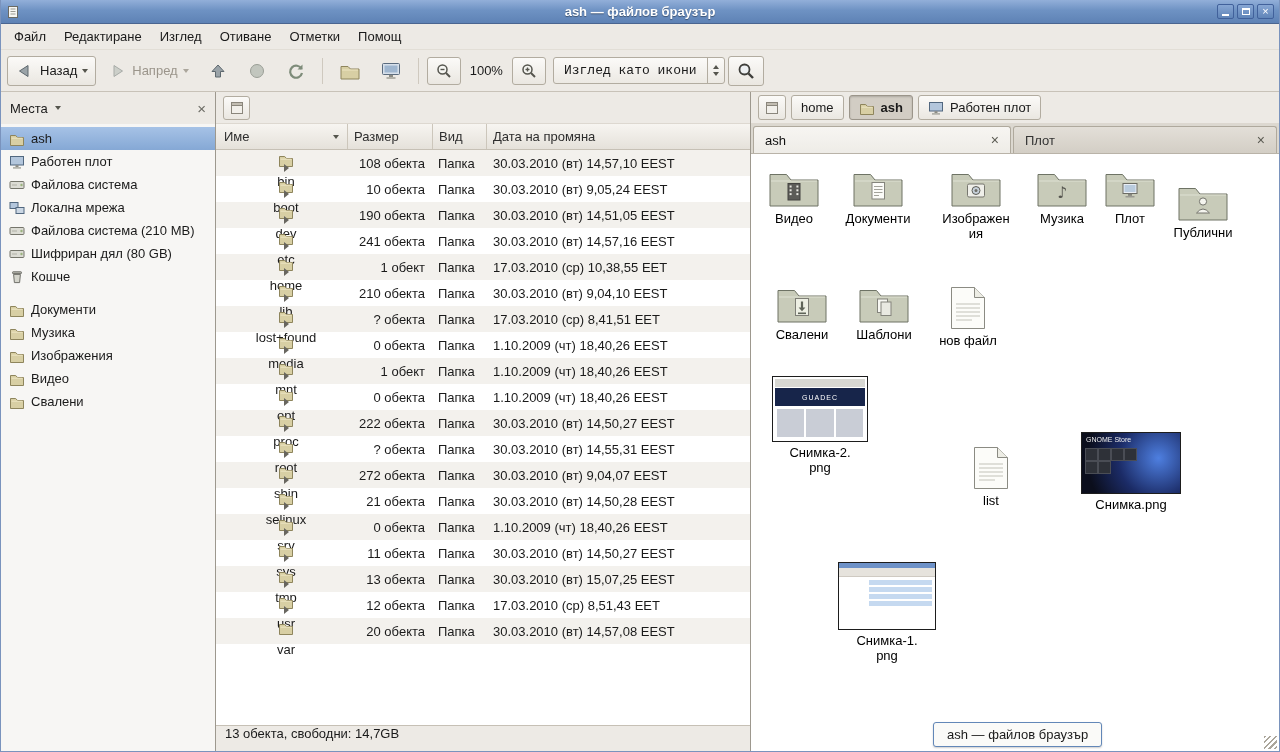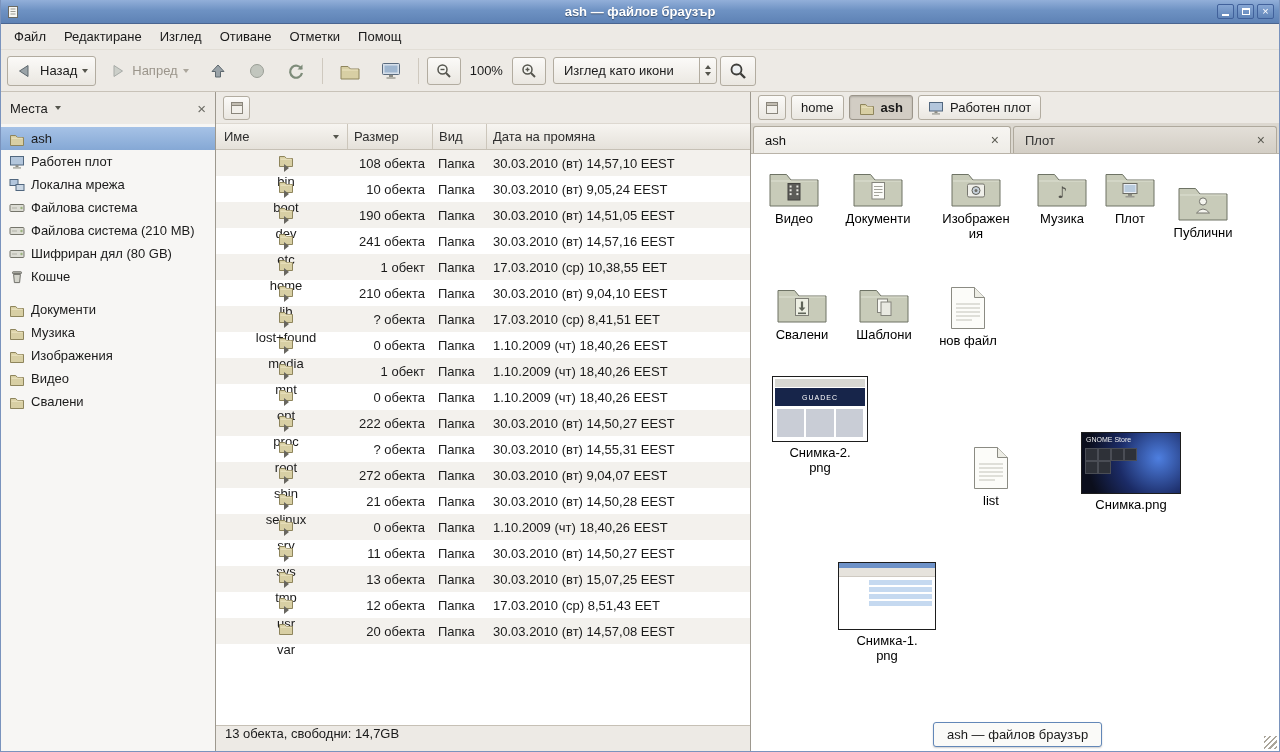--- a/index.html
+++ b/index.html
@@ -34,21 +34,21 @@
   .toolbar { height:42px; background:#EDEAE5; display:flex; align-items:center;
     gap:3px; padding:0 6px; border-bottom:1px solid #C8C2B8; }
   button { font:inherit; background:none; border:none; color:inherit;justify-content:flex-end; }
   .tb-btn { display:inline-flex; align-items:center; gap:5px; padding:4px 7px;
     border:1px solid transparent; border-radius:3px; }
   .tb-btn.raised { border-color:#B2ACA0; background:linear-gradient(#FBFAF8,#EAE7E1); }
   .tb-btn.disabled { color:#9B958B; }
   .tb-sep { width:1px; height:26px; background:#CFC9BF; margin:0 5px; }
   .zoom-label { padding:0 6px; }
   .combo { display:flex; align-items:center; border:1px solid #B2ACA0; border-radius:3px;
-    background:linear-gradient(#FBFAF8,#ECE9E3); height:27px; margin-left:4px; }
+    background:linear-gradient(#FBFAF8,#ECE9E3); height:27px; margin-left:4px;font-family:Liberation Mono, monospace; }
   .combo-label { padding:0 10px; min-width:145px; }
   .combo-spin { width:17px; align-self:stretch; border-left:1px solid #B2ACA0;
     display:flex; flex-direction:column; align-items:center; justify-content:center; gap:3px; }
   .ic { display:inline-flex; align-items:center; }
   .chev-down { width:0; height:0; border-left:3.5px solid transparent;
     border-right:3.5px solid transparent; border-top:4px solid #55554D; display:inline-block; }
   .chev-up { width:0; height:0; border-left:3.5px solid transparent;
     border-right:3.5px solid transparent; border-bottom:4px solid #55554D; display:inline-block; }
   .chev-down.dis { border-top-color:#ABA69C; }
 
@@ -300,35 +300,35 @@
                 <rect x="1.5" y="2.5" width="13" height="8.5" fill="#B3C6DC" stroke="#51677F"></rect>
                 <rect x="6.5" y="11.2" width="3" height="1.8" fill="#8B8B84"></rect>
                 <rect x="4" y="13.2" width="8" height="1.4" fill="#A3A39B"></rect>
               </svg>
             </span>
             <span>Работен плот</span>
           </div>
           <div class="side-item">
             <span class="ic">
               <svg width="16" height="16" viewBox="0 0 16 16">
-                <rect x="1" y="2.5" width="8" height="6" fill="#B3C6DC" stroke="#51677F"></rect>
-                <rect x="7" y="7.5" width="8" height="6" fill="#CBD7E4" stroke="#51677F"></rect>
-              </svg>
-            </span>
-            <span>Локална мрежа</span>
-          </div>
-          <div class="side-item">
-            <span class="ic">
-              <svg width="16" height="16" viewBox="0 0 16 16">
                 <rect x="1" y="4.5" width="14" height="7" rx="1" fill="#DCDCD4" stroke="#75756B"></rect>
                 <circle cx="12.5" cy="8" r="1.2" fill="#9AB27E"></circle>
                 <rect x="3" y="7.5" width="5" height="1" fill="#AFAFA6"></rect>
               </svg>
             </span>
             <span>Файлова система</span>
+          </div>
+          <div class="side-item">
+            <span class="ic">
+              <svg width="16" height="16" viewBox="0 0 16 16">
+                <rect x="1" y="2.5" width="8" height="6" fill="#B3C6DC" stroke="#51677F"></rect>
+                <rect x="7" y="7.5" width="8" height="6" fill="#CBD7E4" stroke="#51677F"></rect>
+              </svg>
+            </span>
+            <span>Локална мрежа</span>
           </div>
           <div class="side-item">
             <span class="ic">
               <svg width="16" height="16" viewBox="0 0 16 16">
                 <rect x="1" y="4.5" width="14" height="7" rx="1" fill="#DCDCD4" stroke="#75756B"></rect>
                 <circle cx="12.5" cy="8" r="1.2" fill="#9AB27E"></circle>
                 <rect x="3" y="7.5" width="5" height="1" fill="#AFAFA6"></rect>
               </svg>
             </span>
             <span>Файлова система (210 MB)</span>

